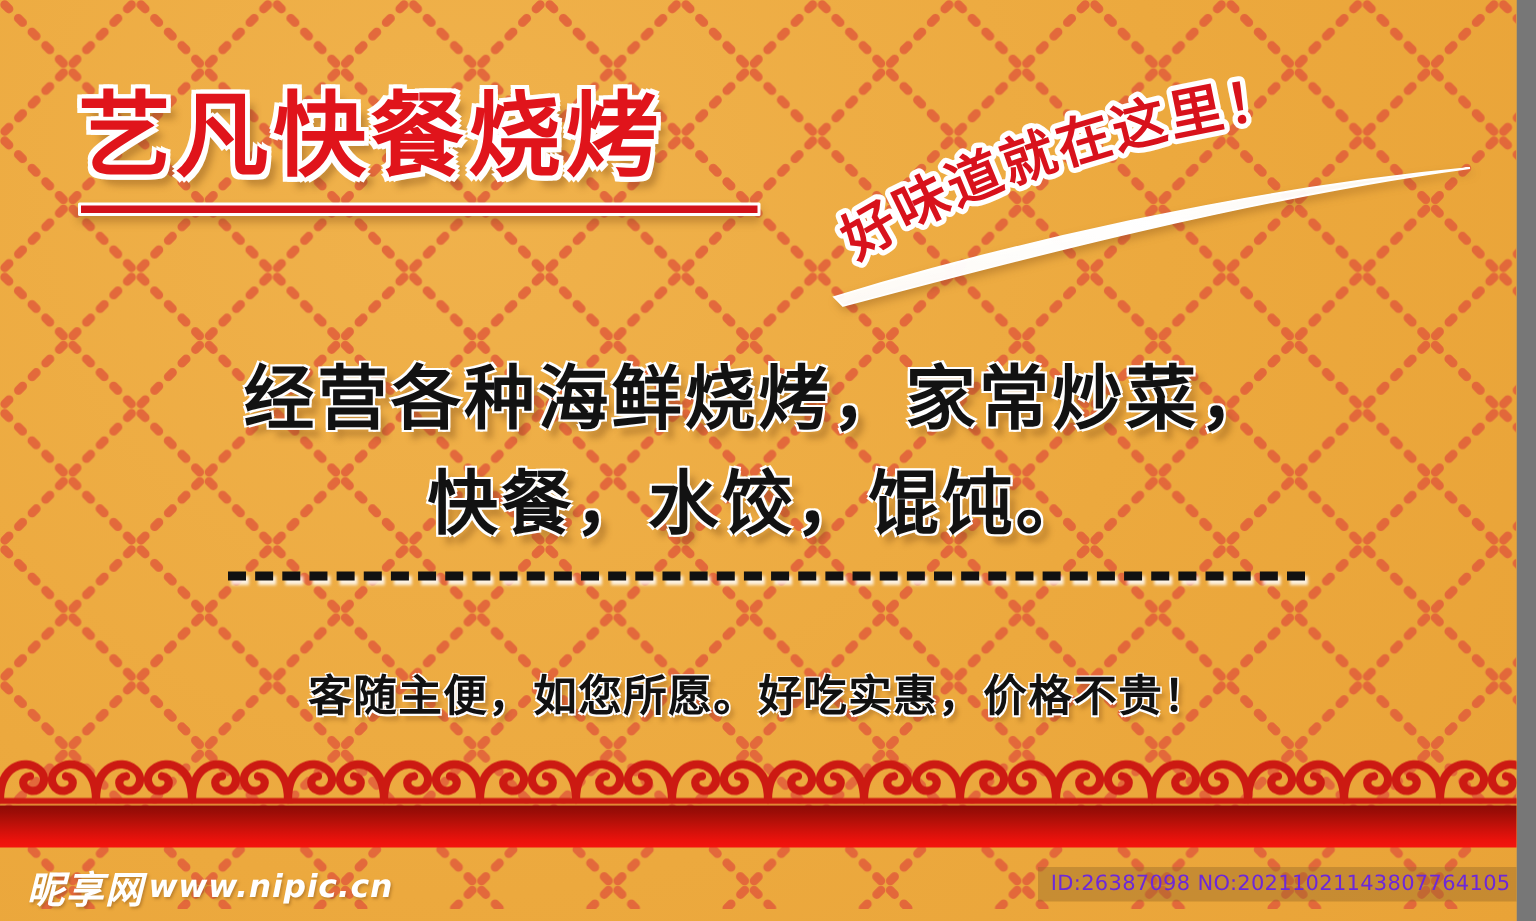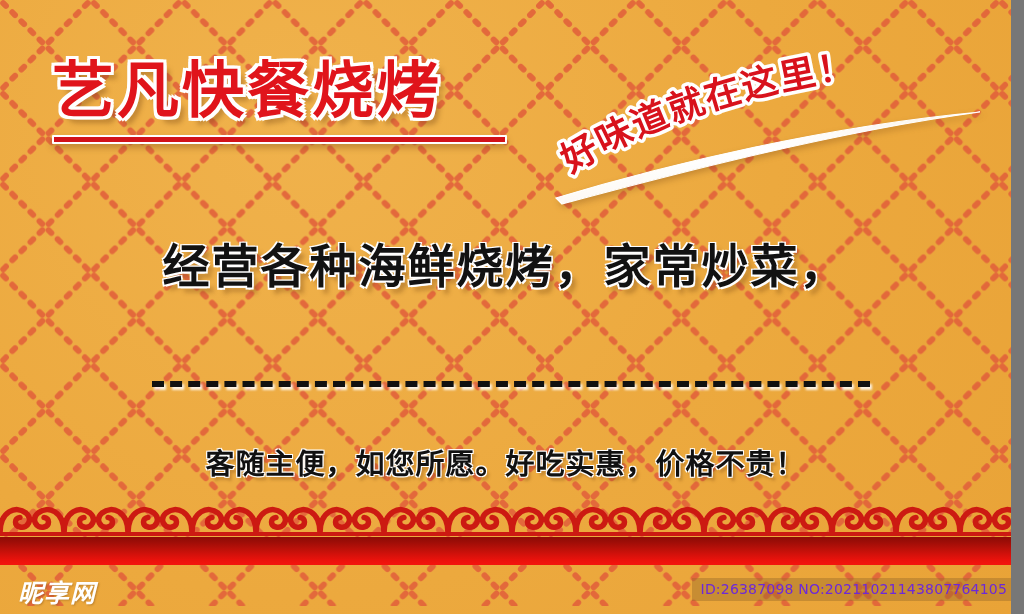--- a/index.html
+++ b/index.html
@@ -245,20 +245,21 @@
                C 286,80 126,122 14,152 Z" fill="url(#swooshGrad)" stroke="#ffffff" stroke-width="1.2" style="filter: drop-shadow(2px 3px 3px rgba(120,70,20,.35));"></path>
 
       <text class="slogan-text">
         <textPath href="#sloganArc" startOffset="2%">好味道就在这里！</textPath>
       </text>
     </svg>
   </div>
 
   <div class="body-copy">
     <span class="line">经营各种海鲜烧烤，家常炒菜，</span>
+    <span class="line">快餐，水饺，馄饨。</span>
   </div>
 
   <div class="divider"></div>
 
   <div class="tagline">客随主便，如您所愿。好吃实惠，价格不贵！</div>
 
   <div class="ornament-band">
     <svg viewBox="0 0 1024 34" preserveAspectRatio="none" aria-hidden="true">
       <defs>
         <pattern id="scrollMotif" width="64" height="34" patternUnits="userSpaceOnUse">
@@ -275,17 +276,18 @@
       </defs>
       <rect x="0" y="0" width="1024" height="34" fill="url(#scrollMotif)"></rect>
     </svg>
   </div>
 
   <div class="red-bar"></div>
 
   <div class="footer">
     <div class="wm-logo-row">
       <span class="wm-cn">昵享网</span>
+      <span class="wm-url">www.nipic.cn</span>
     </div>
     <div class="wm-id">ID:26387098 NO:20211021143807764105</div>
   </div>
 
 </div>
 
 </body></html>

